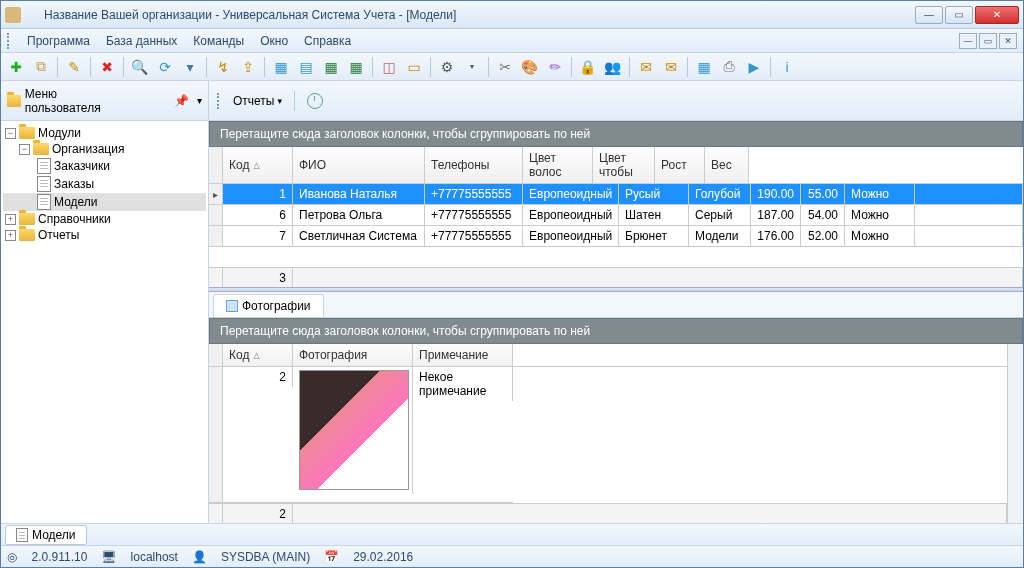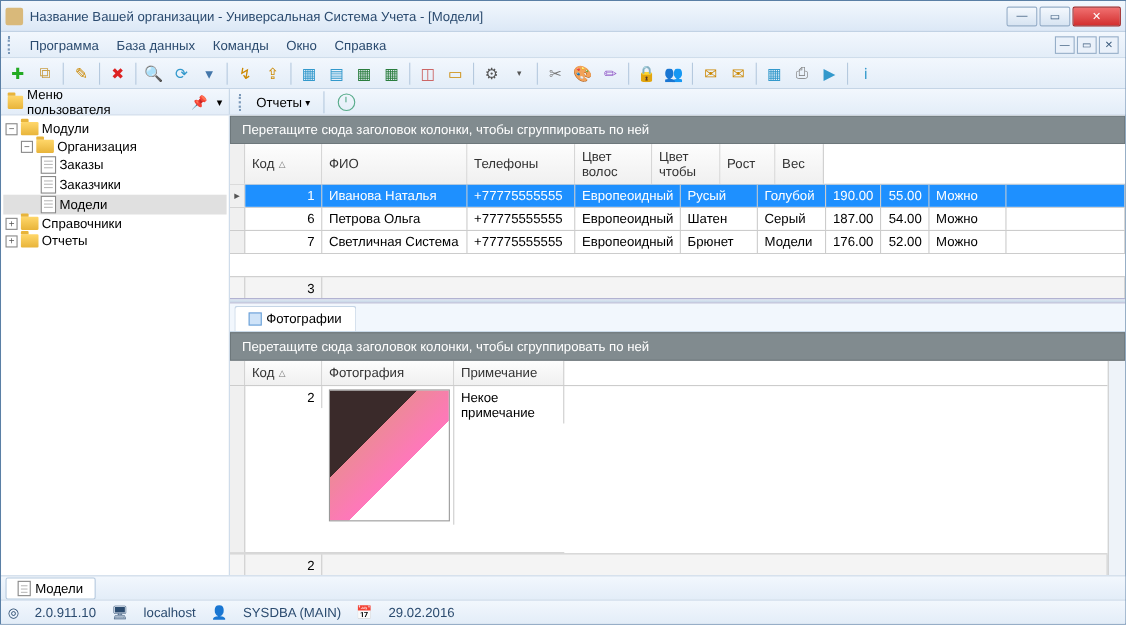--- a/index.html
+++ b/index.html
@@ -1,32 +1,32 @@
 <!DOCTYPE html>
 <html><head>
 <meta charset="utf-8">
 <style>
 * { box-sizing: border-box; margin: 0; padding: 0; font-family: "Segoe UI", Tahoma, sans-serif; font-size: 12px; }
 body { background: #d8e4f0; width: 1024px; height: 568px; overflow: hidden; }
 .window { width: 1024px; height: 568px; background: #fff; border: 1px solid #5a7fa5; display: flex; flex-direction: column; }
-.titlebar { height: 28px; background: linear-gradient(#f2f7fd,#dce8f6); display: flex; align-items: center; padding: 0 4px; border-bottom: 1px solid #b5c9de; }
+.titlebar { height: 28px; background: linear-gradient(#f2f7fd,#dce8f6); display: flex; align-items: center; padding: 0 4px; border-bottom: 1px solid #b5c9de; gap: 17px; }
 .titlebar .app-icon { width: 16px; height: 16px; background: #d9b97a; margin-right: 6px; border-radius: 2px; }
 .titlebar .title { flex: 1; color: #2b4b6f; }
 .win-btns { display: flex; gap: 2px; }
 .win-btn { width: 28px; height: 18px; background: linear-gradient(#f4f8fd,#d7e4f2); border: 1px solid #96aec8; border-radius: 2px; display: flex; align-items: center; justify-content: center; font-size: 10px; color: #3a5a7c; cursor: pointer; }
 .win-btn.close { background: linear-gradient(#f07070,#d32f2f); color: #fff; border-color: #a02828; width: 44px; }
 .menubar { height: 24px; background: linear-gradient(#f2f7fd,#e3edf8); display: flex; align-items: center; padding: 0 6px; border-bottom: 1px solid #c5d5e6; }
 .menubar .grip { width: 6px; height: 16px; border-left: 2px dotted #7a98b8; margin-right: 6px; }
 .menu-item { padding: 2px 8px; color: #2b4b6f; cursor: pointer; }
 .mdi-btns { display: flex; gap: 2px; margin-left: auto; }
 .mdi-btn { width: 18px; height: 16px; border: 1px solid #96aec8; background: #eaf1fa; display: flex; align-items: center; justify-content: center; font-size: 9px; color: #3a5a7c; cursor: pointer; }
 .toolbar { height: 28px; background: linear-gradient(#f2f7fd,#e3edf8); display: flex; align-items: center; padding: 0 4px; gap: 3px; border-bottom: 1px solid #c5d5e6; }
 .tb-btn { width: 22px; height: 22px; display: flex; align-items: center; justify-content: center; border-radius: 2px; cursor: pointer; font-size: 14px; }
 .tb-sep { width: 1px; height: 20px; background: #b5c9de; margin: 0 2px; }
-.secondbar { height: 24px; background: linear-gradient(#f2f7fd,#e3edf8); display: flex; align-items: center; border-bottom: 1px solid #c5d5e6; }
+.secondbar { height: 40px; background: linear-gradient(#f2f7fd,#e3edf8); display: flex; align-items: center; border-bottom: 1px solid #c5d5e6; }
 .user-menu { display: flex; align-items: center; padding: 0 6px; gap: 4px; border-right: 1px solid #c5d5e6; height: 100%; }
 .folder-icon { width: 16px; height: 12px; background: linear-gradient(#ffd76a,#e8b43a); border-radius: 1px; position: relative; }
 .folder-icon::before { content:""; position:absolute; top:-3px; left:0; width:7px; height:3px; background:#e8b43a; border-radius:1px 1px 0 0;}
 .pin-icon { margin-left: 50px; font-size: 12px; cursor:pointer; }
 .chev { font-size: 10px; margin-left: 4px; cursor:pointer; }
 .reports-area { display:flex; align-items:center; padding:0 8px; gap:4px; }
 .reports-btn { padding:2px 6px; cursor:pointer; display:flex; align-items:center; }
 .clock-icon { width:16px; height:16px; border:1.5px solid #5a8; border-radius:50%; position:relative; margin-left:6px; cursor:pointer;}
 .clock-icon::after{content:"";position:absolute;top:2px;left:6px;width:1px;height:5px;background:#5a8;}
 .body-area { flex:1; display:flex; overflow:hidden; }
@@ -158,25 +158,25 @@
         <span class="folder-icon"></span>
         <span>Модули</span>
       </div>
       <div class="tree-item indent1">
         <span class="expander">−</span>
         <span class="folder-icon"></span>
         <span>Организация</span>
       </div>
       <div class="tree-item indent2">
         <span class="page-icon"></span>
-        <span>Заказы</span>
+        <span>Заказчики</span>
       </div>
       <div class="tree-item indent2">
         <span class="page-icon"></span>
-        <span>Заказчики</span>
+        <span>Заказы</span>
       </div>
       <div class="tree-item indent2 selected">
         <span class="page-icon"></span>
         <span>Модели</span>
       </div>
       <div class="tree-item">
         <span class="expander">+</span>
         <span class="folder-icon"></span>
         <span>Справочники</span>
       </div>

